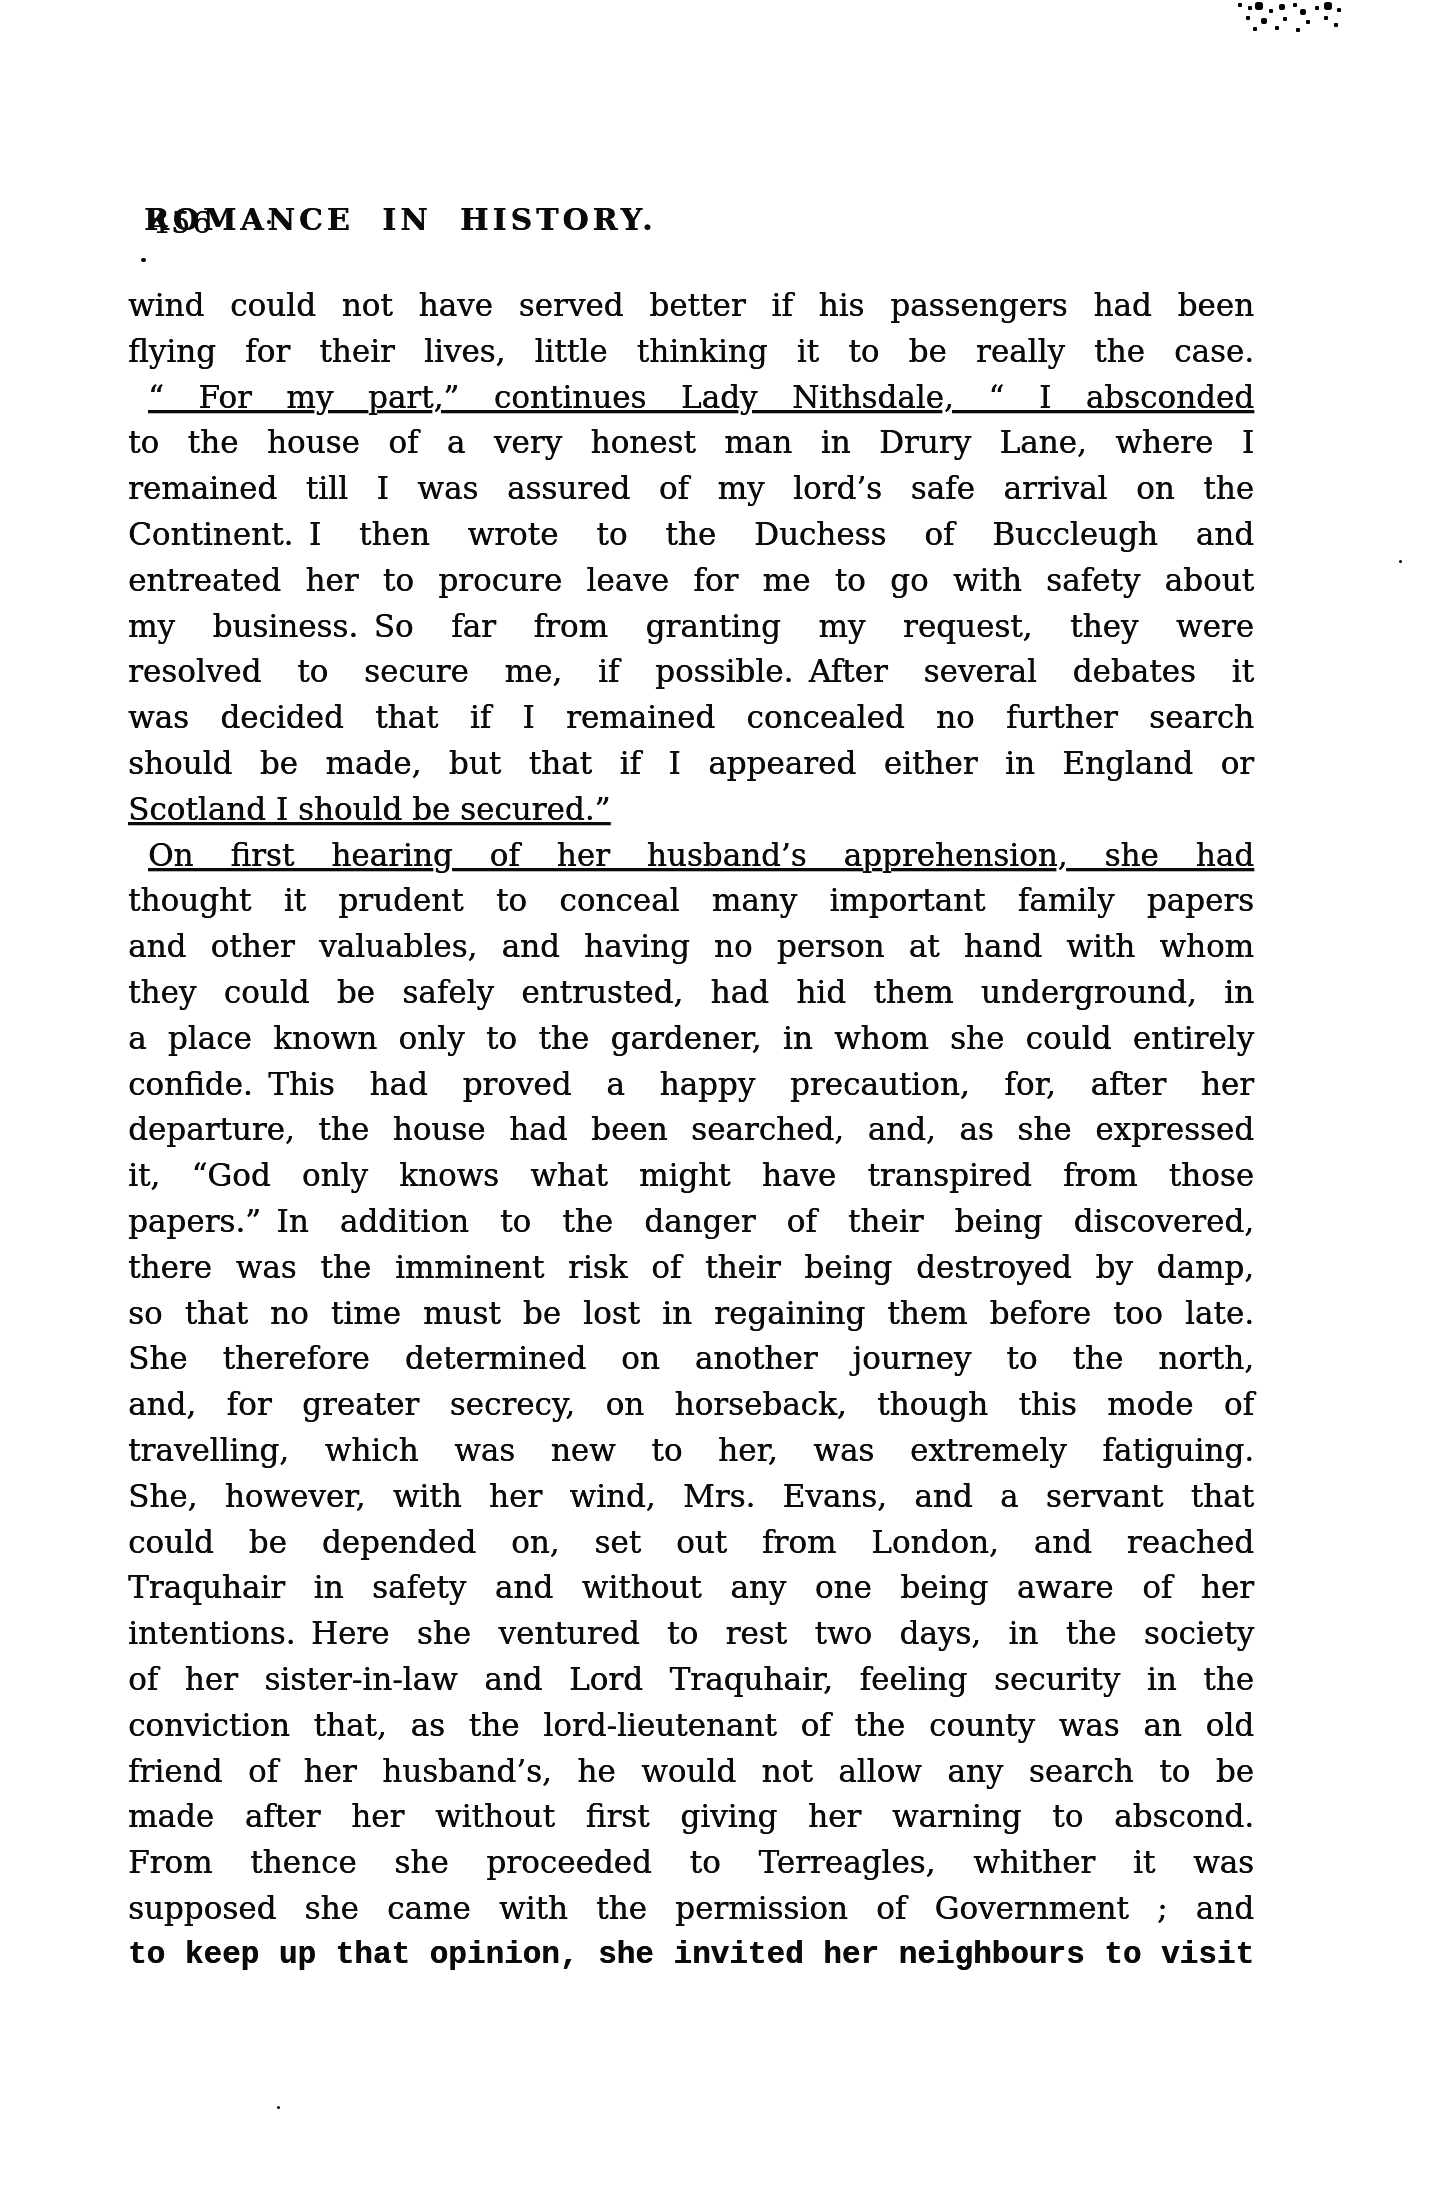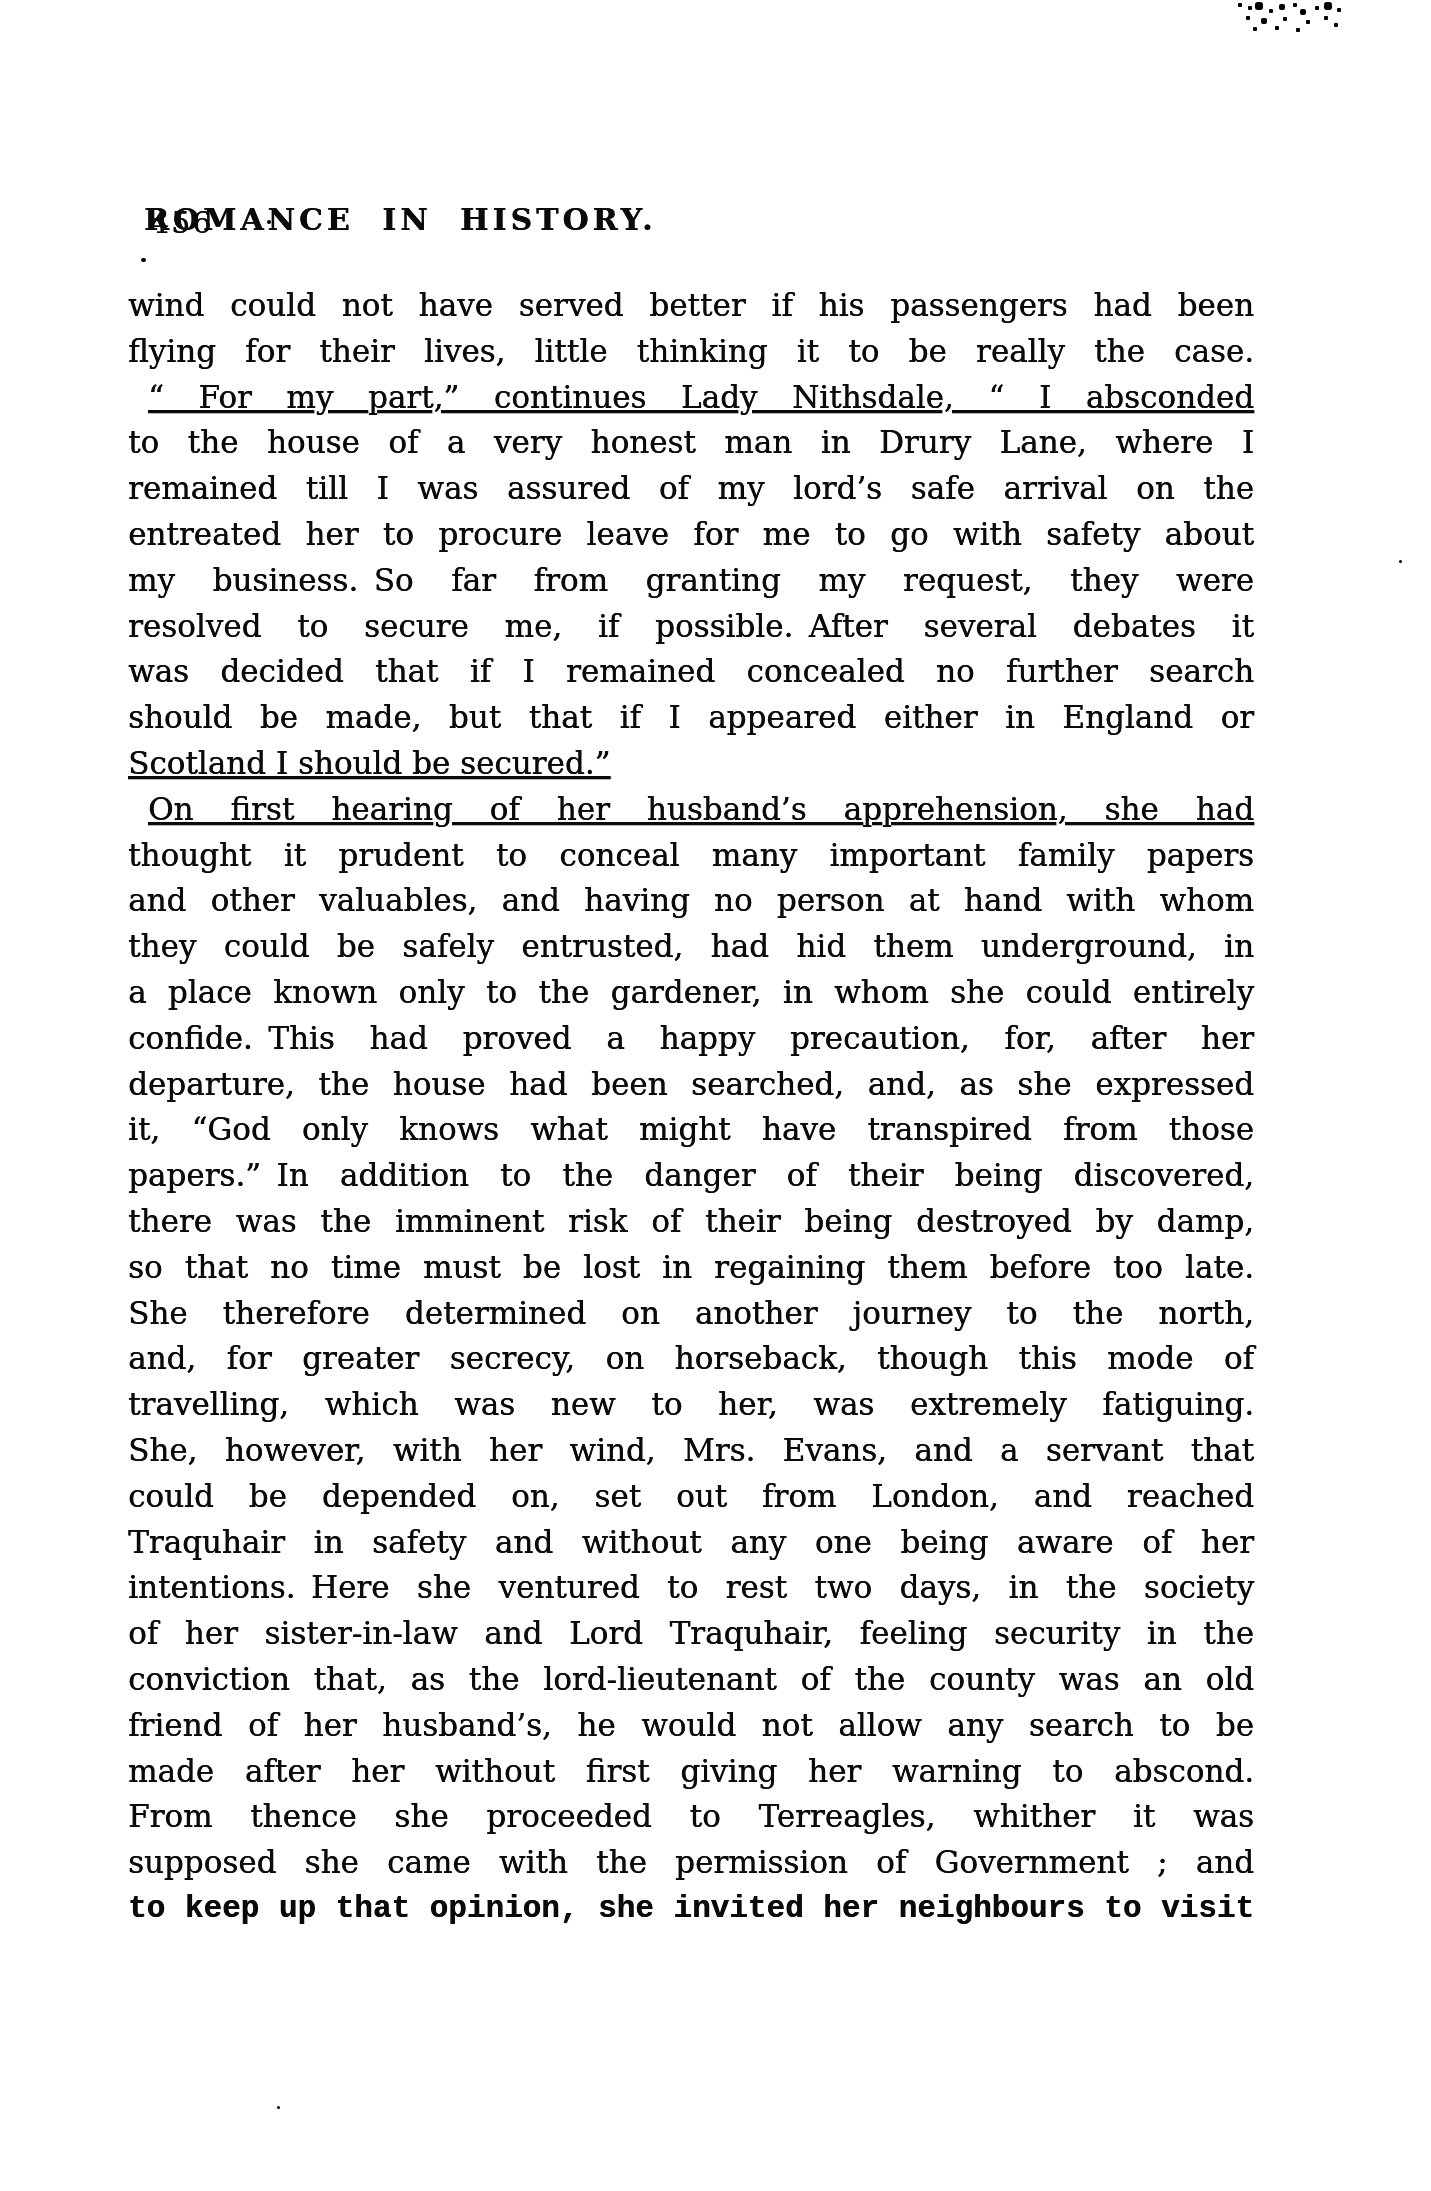--- a/index.html
+++ b/index.html
@@ -80,20 +80,21 @@
 
   <div class="speck speck-title-dot"></div>
   <div class="speck speck-under-num"></div>
 
   <main class="body-text">
     <div class="line">wind could not have served better if his passengers had been</div>
     <div class="line">flying for their lives, little thinking it to be really the case.</div>
     <div class="line ind">“ For my part,” continues Lady Nithsdale, “ I absconded</div>
     <div class="line">to the house of a very honest man in Drury Lane, where I</div>
     <div class="line">remained till I was assured of my lord’s safe arrival on the</div>
+    <div class="line">Continent. I then wrote to the Duchess of Buccleugh and</div>
     <div class="line">entreated her to procure leave for me to go with safety about</div>
     <div class="line">my business. So far from granting my request, they were</div>
     <div class="line">resolved to secure me, if possible. After several debates it</div>
     <div class="line">was decided that if I remained concealed no further search</div>
     <div class="line">should be made, but that if I appeared either in England or</div>
     <div class="line noj">Scotland I should be secured.”</div>
     <div class="line ind">On first hearing of her husband’s apprehension, she had</div>
     <div class="line">thought it prudent to conceal many important family papers</div>
     <div class="line">and other valuables, and having no person at hand with whom</div>
     <div class="line">they could be safely entrusted, had hid them underground, in</div>

